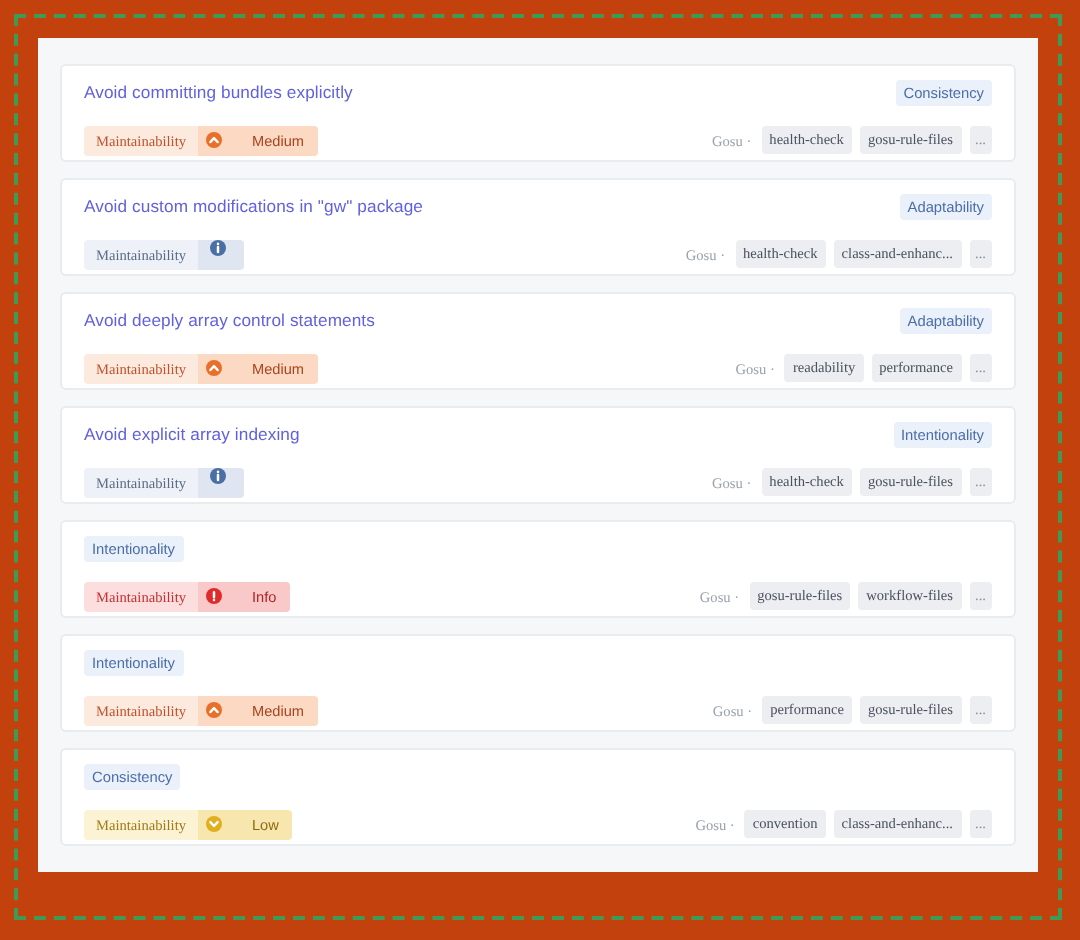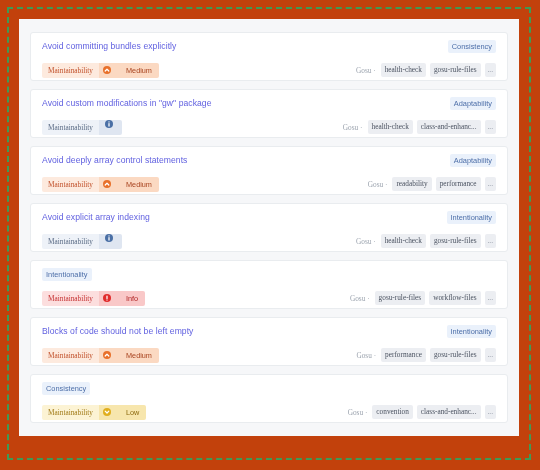--- a/index.html
+++ b/index.html
@@ -303,21 +303,20 @@
           <div class="tag-strip">
             <span class="tag-lang">Gosu ·</span>
             <span class="tag-chip">gosu-rule-files</span>
             <span class="tag-chip">workflow-files</span>
             <span class="tag-more">...</span>
           </div>
         </div>
       </div>
       <div class="rule-card">
         <div class="card-row-top">
-          <a class="rule-title">Blocks of code should not be left empty</a>
           <span class="category-badge">Intentionality</span>
         </div>
         <div class="card-row-bottom">
           <span class="severity-group sev-medium">
             <span class="sev-type">Maintainability</span>
             <span class="sev-level">
               <span class="sev-dot">
                 <svg width="8" height="8" viewBox="0 0 8 8">
                   <path fill="none" stroke="#ffffff" stroke-width="1.25" stroke-linecap="round" stroke-linejoin="round" d="M2.2 5 L4 3.1 L5.8 5"></path>
                 </svg>

